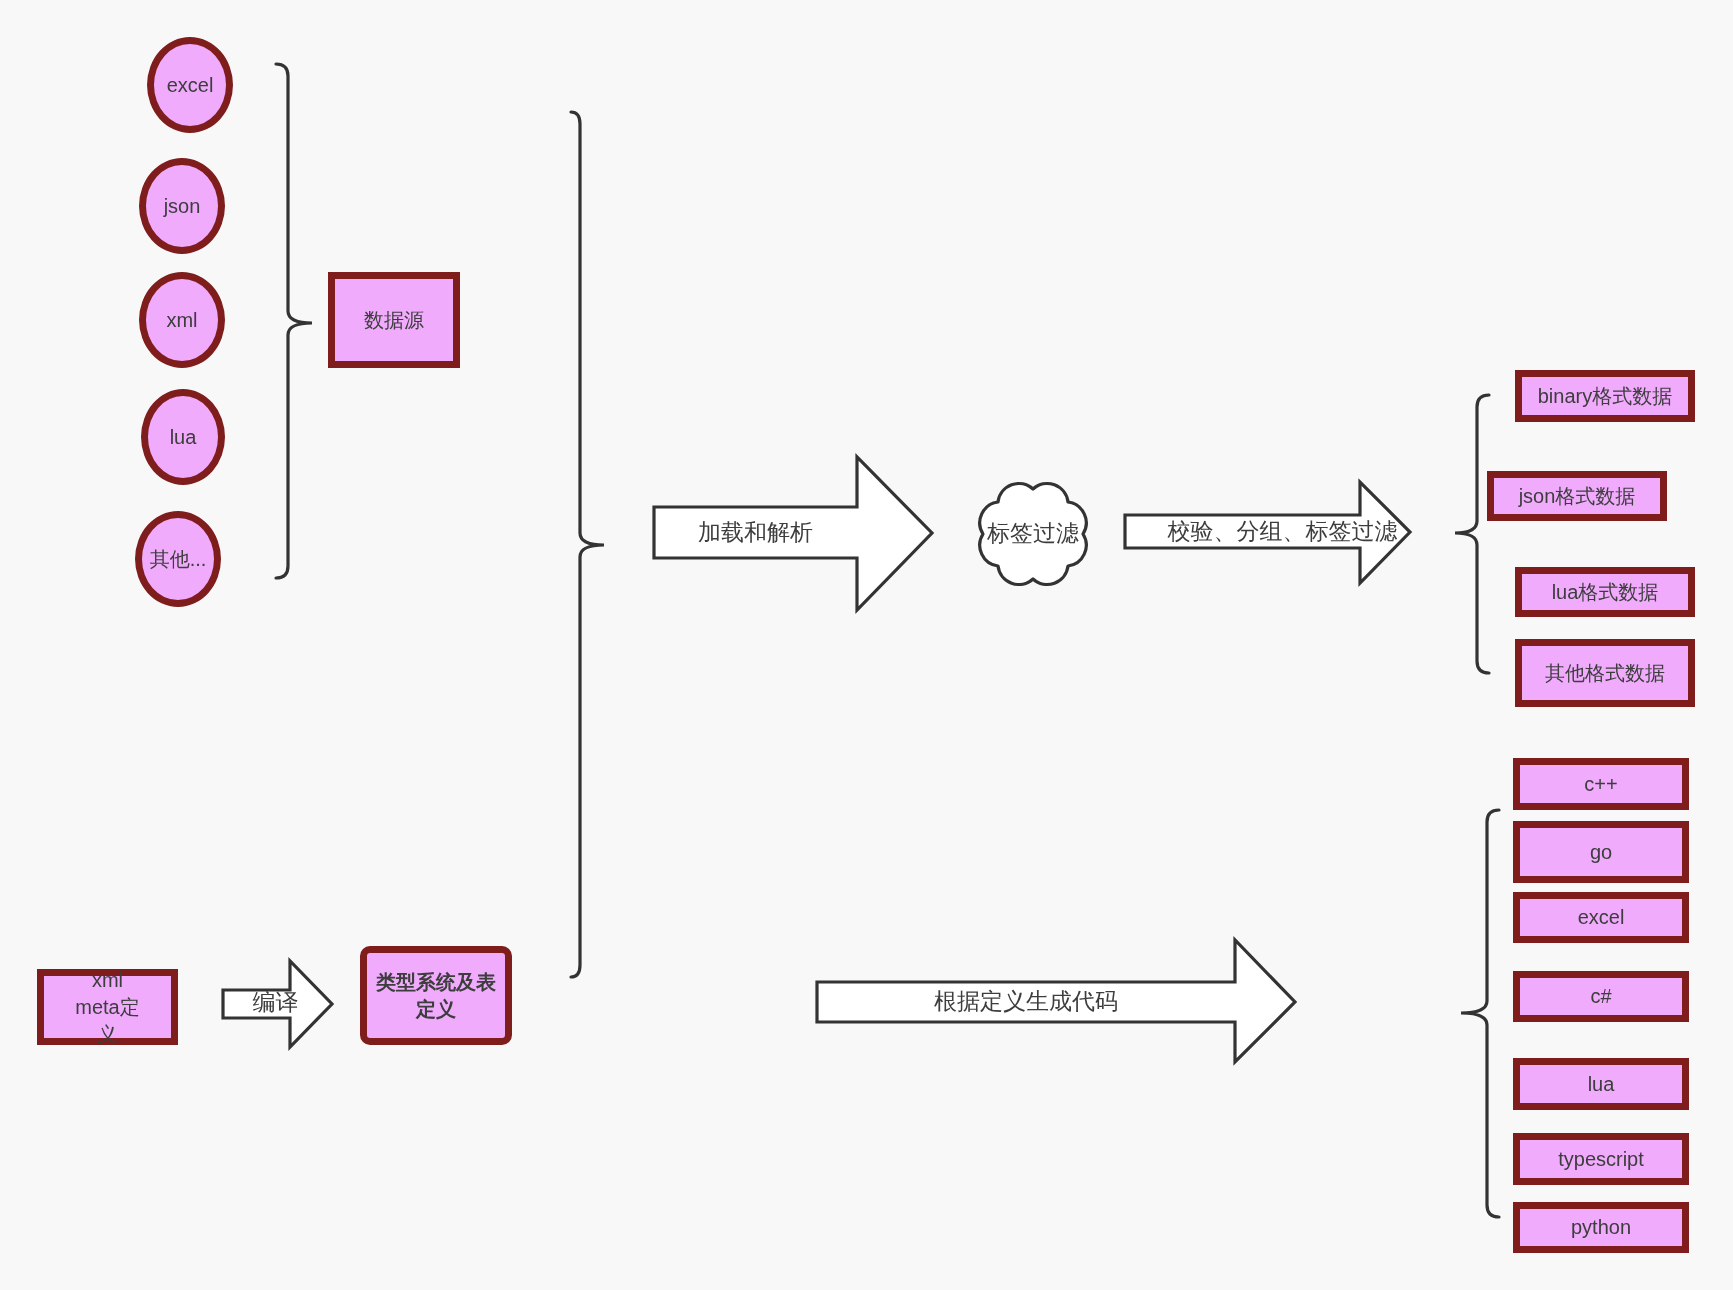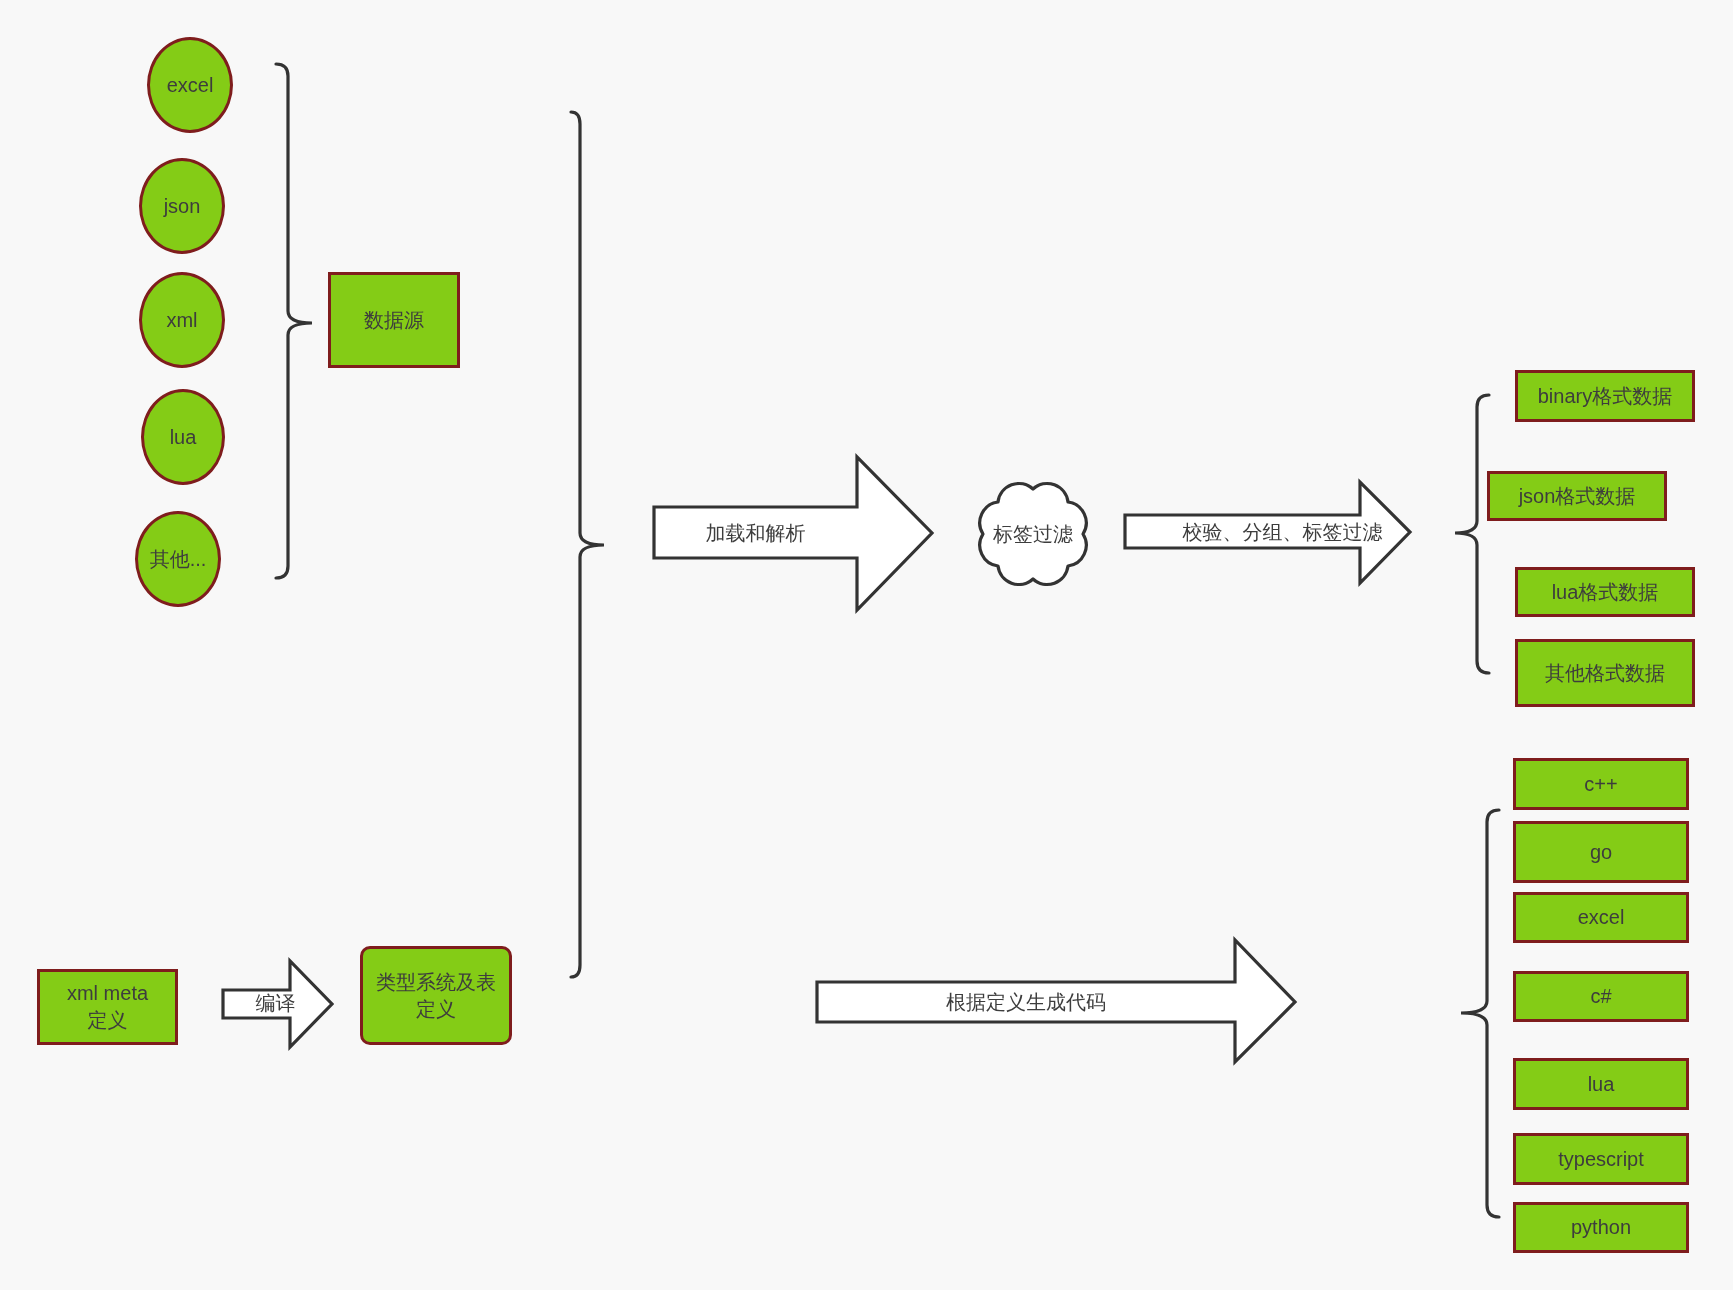--- a/index.html
+++ b/index.html
@@ -9,38 +9,38 @@
     height: 1290px;
     background: #f8f8f8;
     font-family: "Liberation Sans", sans-serif;
     color: #3d3d3d;
     overflow: hidden;
   }
   #shapes { position: absolute; left: 0; top: 0; width: 1733px; height: 1290px; }
   .node {
     position: absolute;
     box-sizing: border-box;
-    background: #84cc16;
-    border: 3px solid #7f1d1d;
+    background: #f0abfc;
+    border: 7px solid #7f1d1d;
     display: flex;
     align-items: center;
     justify-content: center;
     text-align: center;
     font-size: 20px;
     line-height: 1.35;
   }
   .ellipse { border-radius: 50%; }
   .rounded { border-radius: 10px; }
   .lbl {
     position: absolute;
     display: flex;
     align-items: center;
     justify-content: center;
     text-align: center;
-    font-size: 20px;
+    font-size: 23px;
     line-height: 1.3;
     white-space: nowrap;
   }
   .wrap { white-space: normal; }
   svg path.brace { fill: none; stroke: #333333; stroke-width: 3.2; stroke-linecap: round; }
   svg polygon.blockarrow { fill: #ffffff; stroke: #333333; stroke-width: 3.2; stroke-linejoin: miter; }
   svg path.cloud { fill: #ffffff; stroke: #333333; stroke-width: 3.2; stroke-linejoin: round; }
 </style>
 </head>
 <body>
@@ -110,21 +110,21 @@
     <span>lua格式数据</span>
   </div>
   <div class="node" style="left:1515px; top:639px; width:180px; height:68px;">
     <span>其他格式数据</span>
   </div>
 
   <div class="node wrap" style="left:37px; top:969px; width:141px; height:76px; padding:0 24px;">
     <span class="wrap" style="display:inline-block; max-width:112px;">xml meta定义</span>
   </div>
   <div class="lbl" style="left:213px; top:988px; width:125px; height:30px;">编译</div>
-  <div class="node wrap rounded" style="left:360px; top:946px; width:152px; height:99px;">
+  <div class="node wrap rounded" style="left:360px; top:946px; width:152px; height:99px;font-weight:bold;">
     <span class="wrap" style="display:inline-block; max-width:122px;">类型系统及表定义</span>
   </div>
   <div class="lbl" style="left:817px; top:982px; width:418px; height:40px;">根据定义生成代码</div>
 
   <div class="node" style="left:1513px; top:758px; width:176px; height:52px;">
     <span>c++</span>
   </div>
   <div class="node" style="left:1513px; top:821px; width:176px; height:62px;">
     <span>go</span>
   </div>

